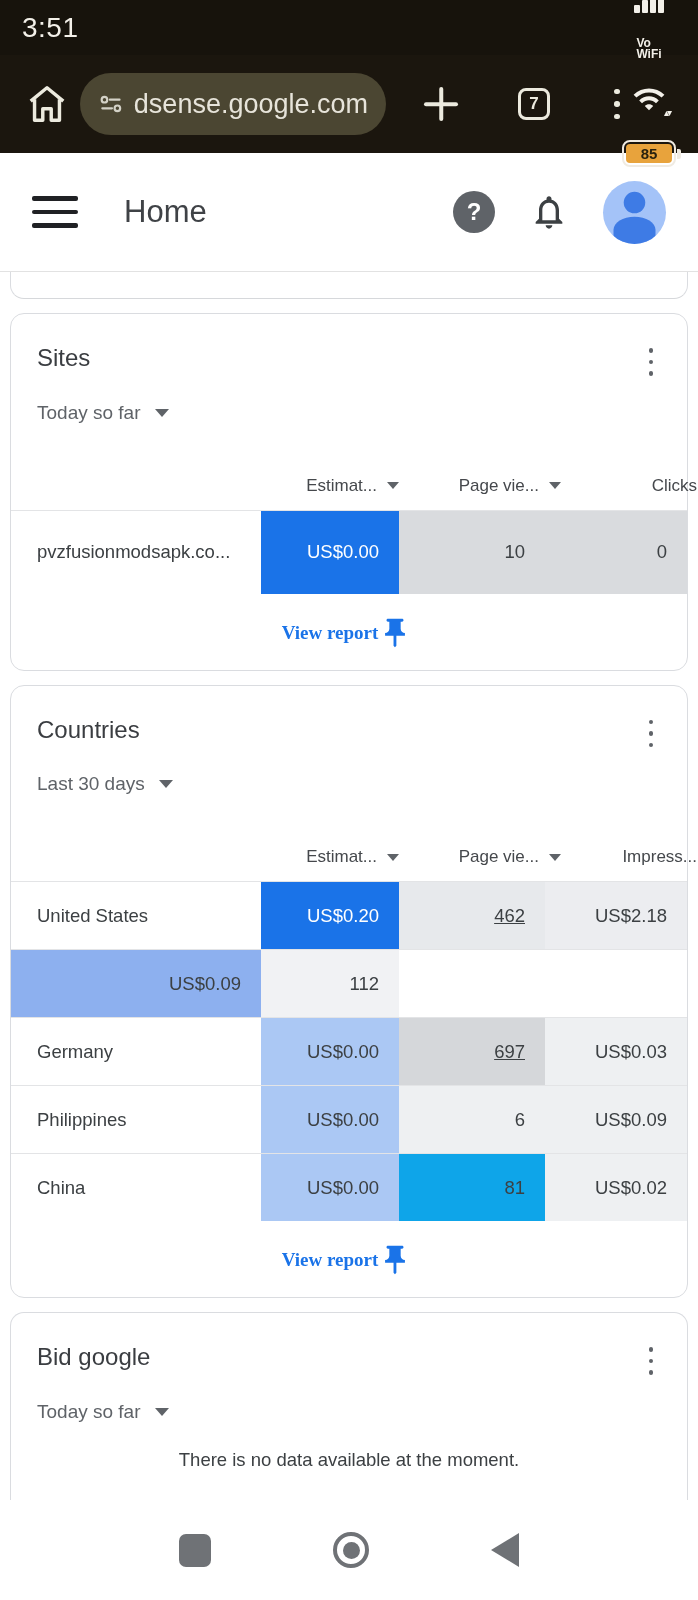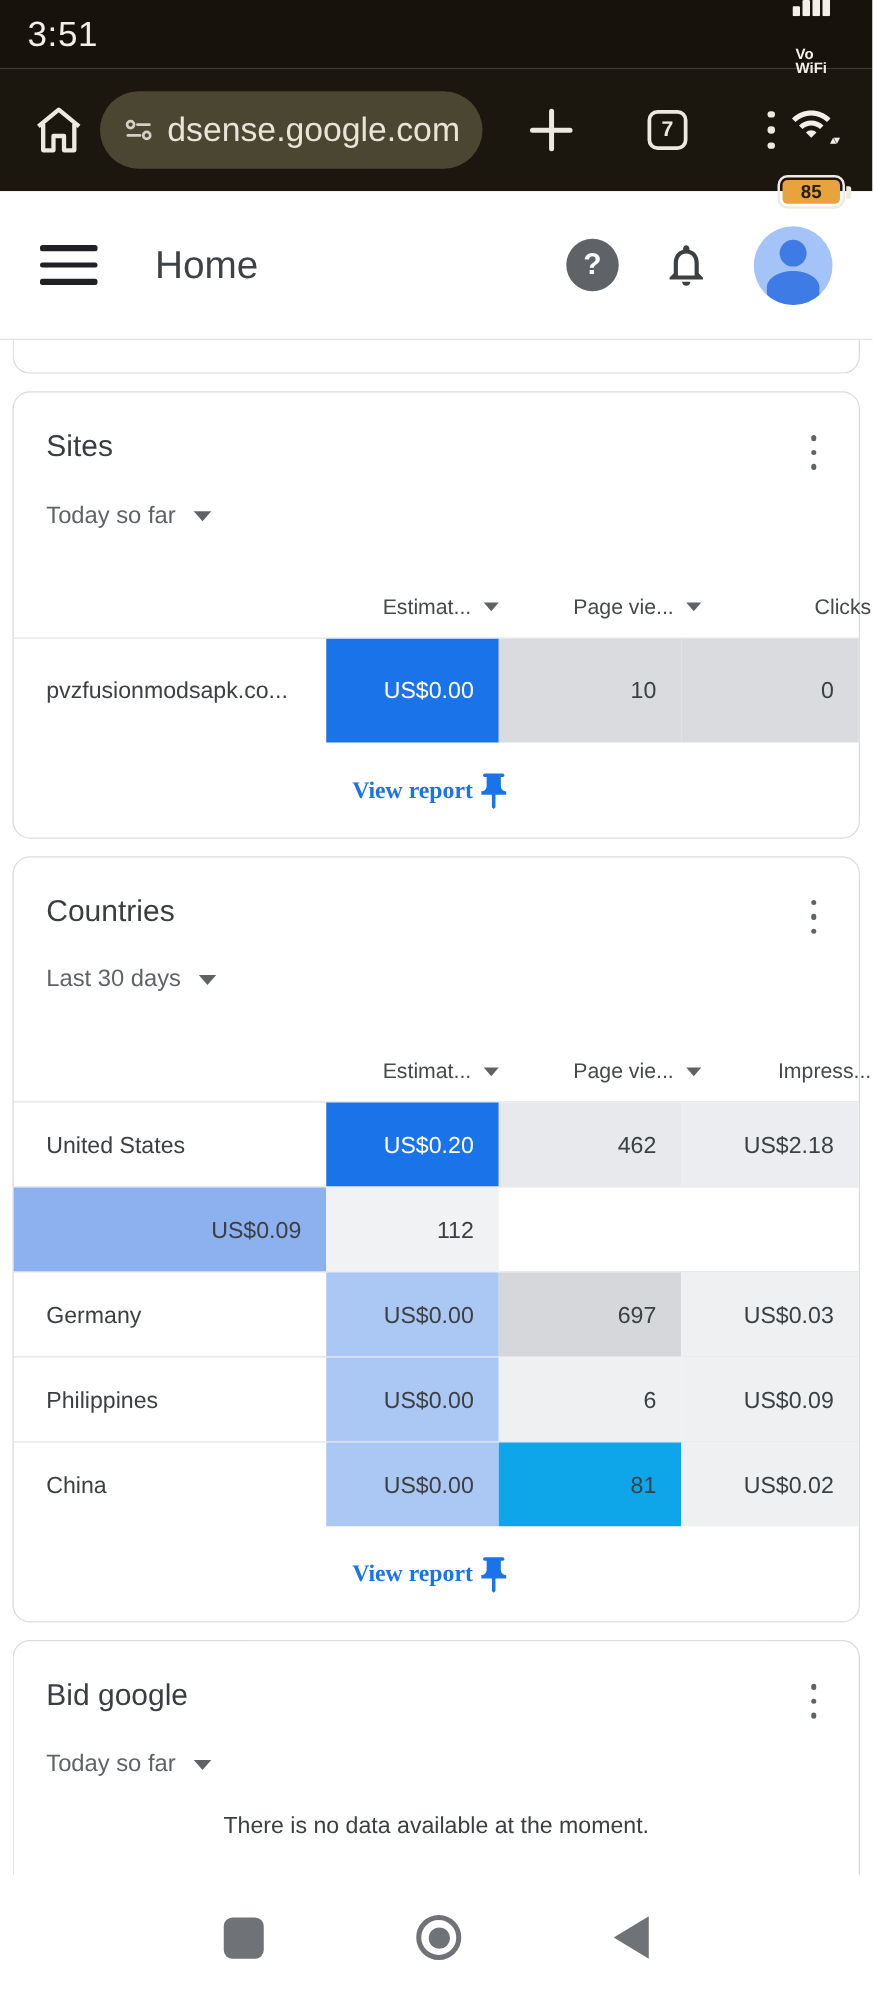--- a/index.html
+++ b/index.html
@@ -254,31 +254,31 @@
         </div>
         <div class="th">
           <span>Impress...</span>
           <span class="caret small"></span>
         </div>
       </div>
     <div class="tbody rows-countries">
         <div class="trow">
           <div class="td label">United States</div>
           <div class="td value" style="background: rgb(26, 115, 232); color: rgb(255, 255, 255);">US$0.20</div>
-          <div class="td value" style="background: rgb(231, 233, 236);">462</div>
+          <div class="td value" style="background: rgb(231, 233, 236); text-decoration: underline;">462</div>
           <div class="td value" style="background: rgb(236, 237, 240);">US$2.18</div>
         </div>
         <div class="trow">
           <div class="td value" style="background: rgb(141, 176, 239);">US$0.09</div>
           <div class="td value" style="background: rgb(241, 242, 244);">112</div>
         </div>
         <div class="trow">
           <div class="td label">Germany</div>
           <div class="td value" style="background: rgb(171, 200, 244);">US$0.00</div>
-          <div class="td value" style="background: rgb(213, 215, 218);">697</div>
+          <div class="td value" style="background: rgb(213, 215, 218); text-decoration: underline;">697</div>
           <div class="td value" style="background: rgb(238, 240, 242);">US$0.03</div>
         </div>
         <div class="trow">
           <div class="td label">Philippines</div>
           <div class="td value" style="background: rgb(171, 200, 244);">US$0.00</div>
           <div class="td value" style="background: rgb(238, 240, 242);">6</div>
           <div class="td value" style="background: rgb(238, 240, 242);">US$0.09</div>
         </div>
         <div class="trow">
           <div class="td label">China</div>

